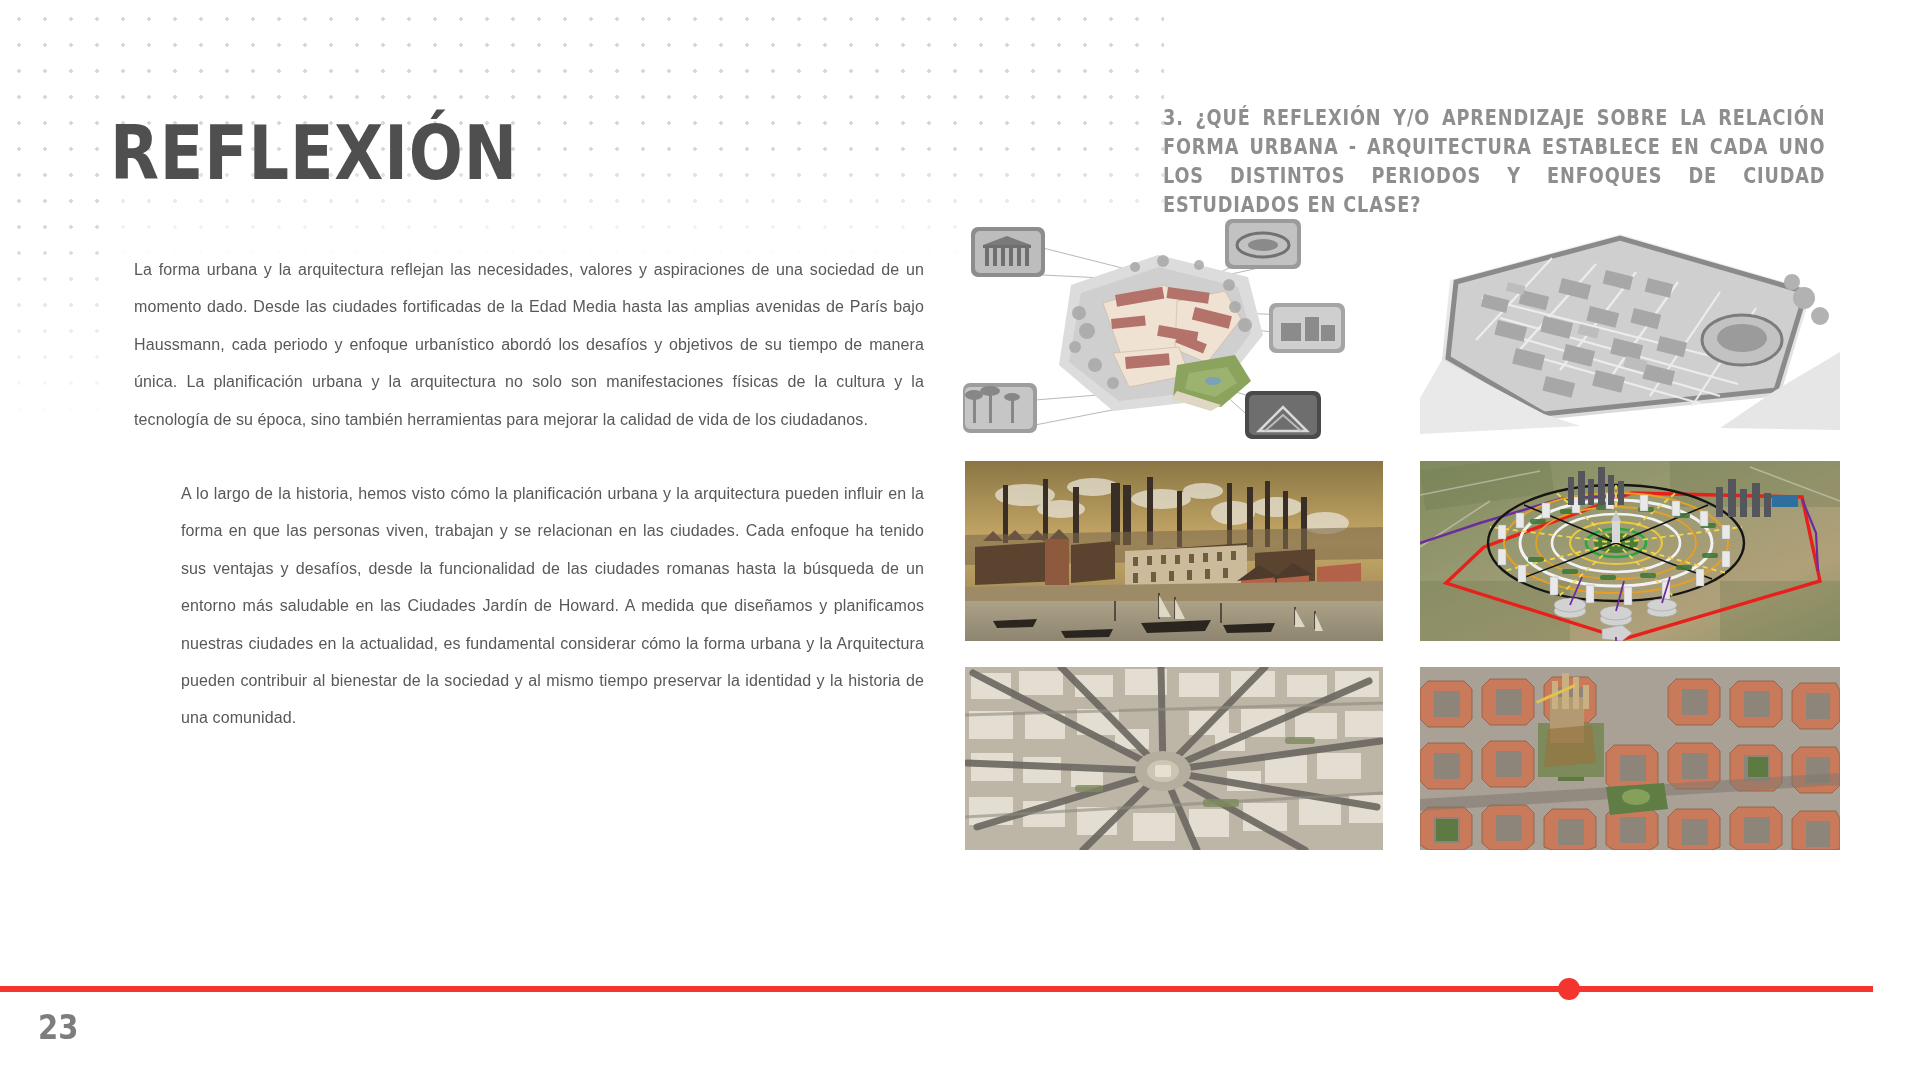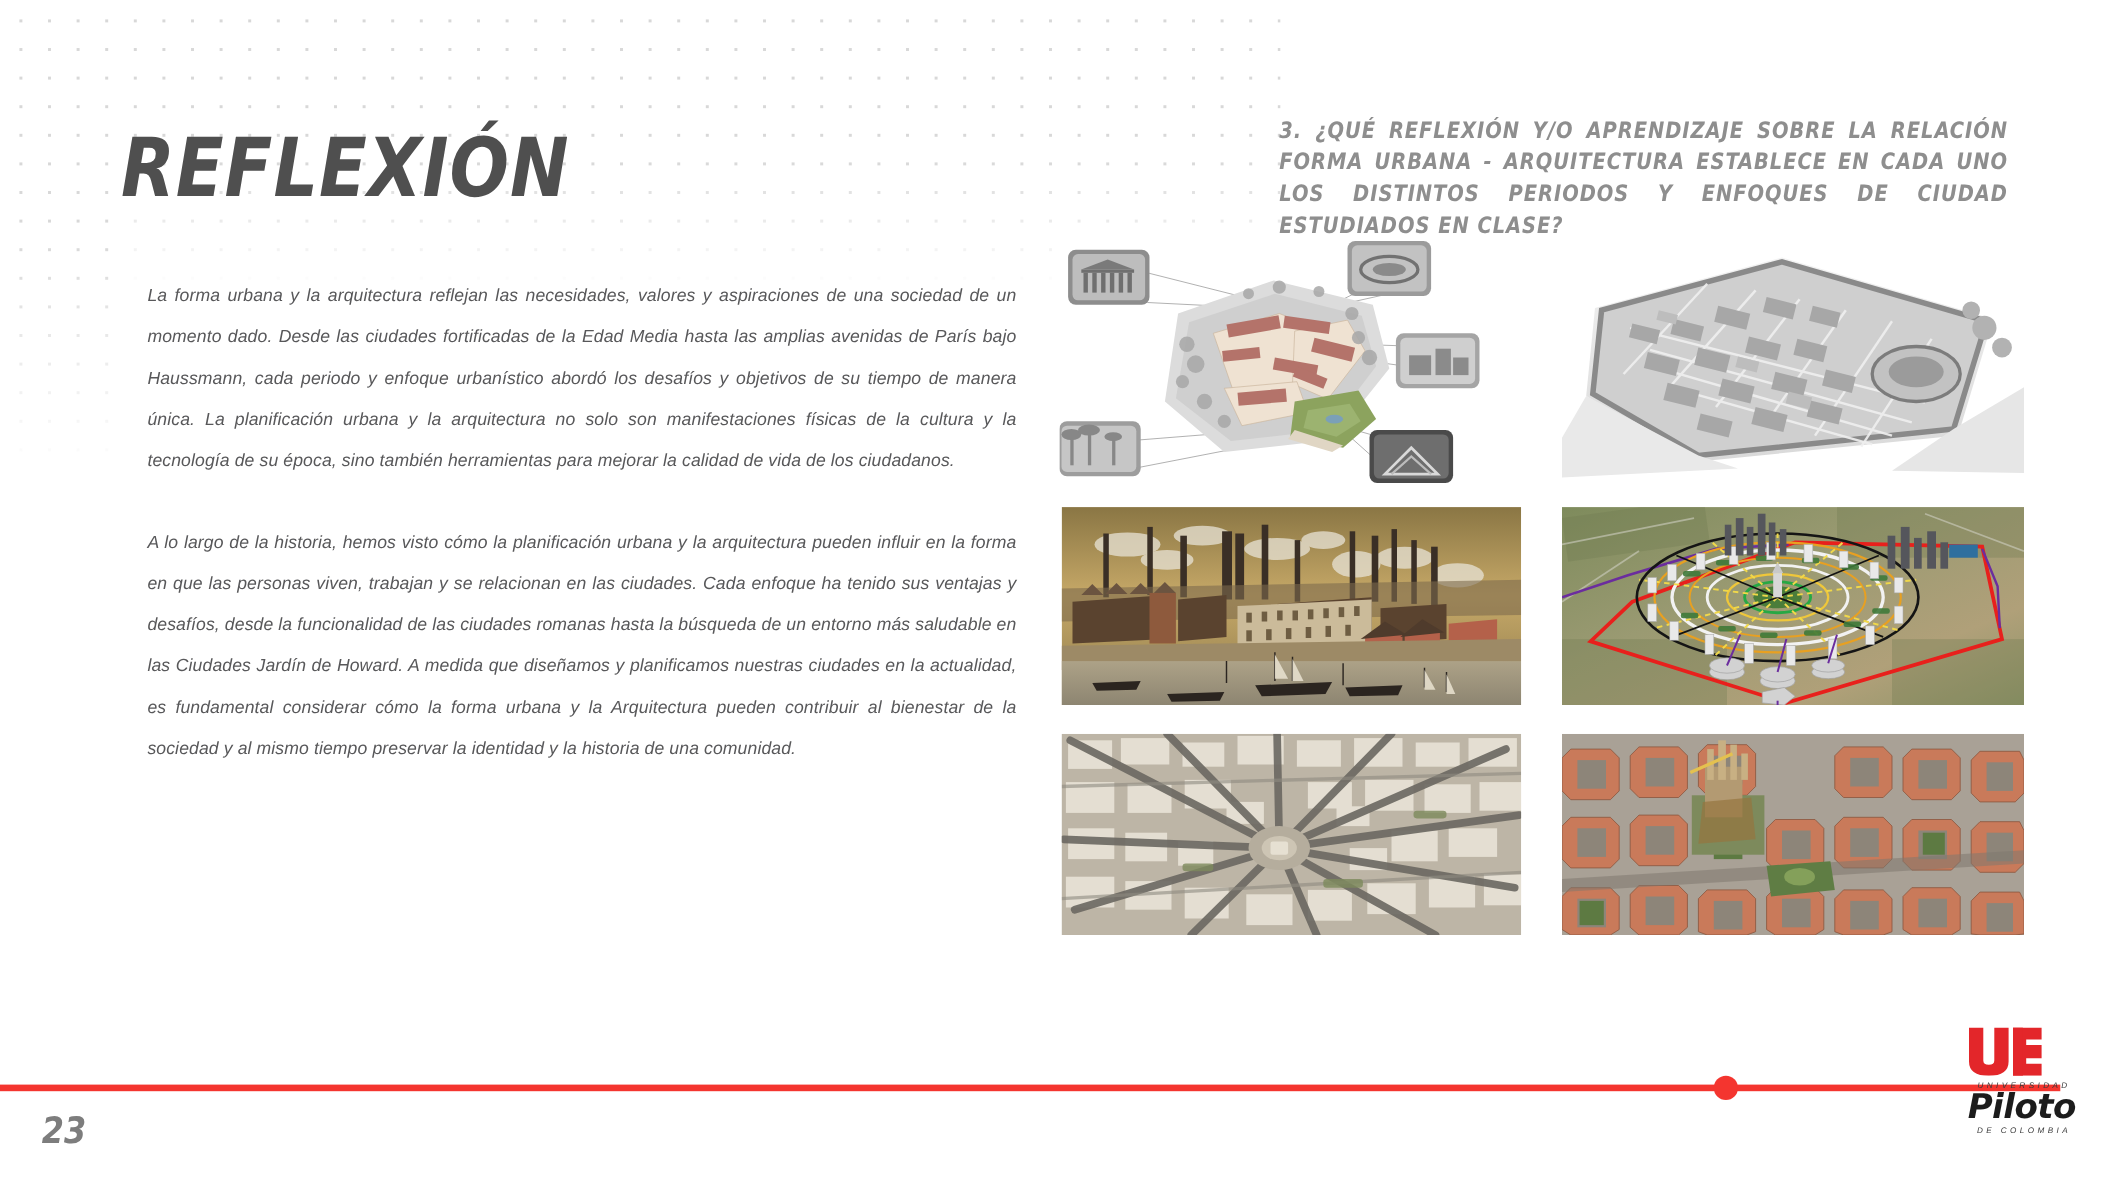--- a/index.html
+++ b/index.html
@@ -7,21 +7,20 @@
     padding: 0;
     background: #ffffff;
   }
   .slide {
     position: relative;
     width: 1908px;
     height: 1080px;
     background: #ffffff;
     overflow: hidden;
     font-family: "Liberation Sans", sans-serif;
-    font-style: italic;
   }
 
   
   .dot-panel {
     position: absolute;
     left: 0;
     top: 0;
     width: 1164px;
     height: 262px;
     background-color: #ffffff;
@@ -101,20 +100,21 @@
     font-size: 16px;
     line-height: 37.4px;
     color: #58585a;
     text-align: justify;
     text-align-last: left;
     margin: 0;
     letter-spacing: 0.1px;
   }
   .body-par + .body-par {
     margin-top: 37px;
+    margin-left: 47px;
   }
 
   
   .media-grid {
     position: absolute;
     left: 963px;
     top: 215px;
     width: 890px;
     height: 720px;
   }
@@ -776,28 +776,14 @@
         <ellipse cx="216" cy="130" rx="14" ry="8" fill="#84a05a"></ellipse>
       </svg>
     </div>
   </div>
 
   <div class="bottom-rule"></div>
   <div class="rule-dot"></div>
 
   <div class="page-number">23</div>
 
-  <div class="logo">
-    <div class="logo-mark">
-      <svg viewBox="0 0 72 44" width="72" height="44" aria-hidden="true">
-
-        <path d="M2 0 L15 0 L15 30 Q15 34 20 34 Q25 34 25 30 L25 0 L38 0 L38 31 Q38 44 20 44 Q2 44 2 31 Z" fill="#e3262a"></path>
-
-        <path d="M42 0 L68 0 L68 11 L54 11 L54 16 L68 16 L68 28 L54 28 L54 33 L68 33 L68 44 L42 44 Z" fill="#e3262a"></path>
-        <rect x="42" y="0" width="9" height="44" fill="#e3262a"></rect>
-      </svg>
-    </div>
-    <div class="logo-word-univ">UNIVERSIDAD</div>
-    <div class="logo-word-piloto">Piloto</div>
-    <div class="logo-word-col">DE COLOMBIA</div>
-  </div>
 
 </div>
 
 </body></html>

